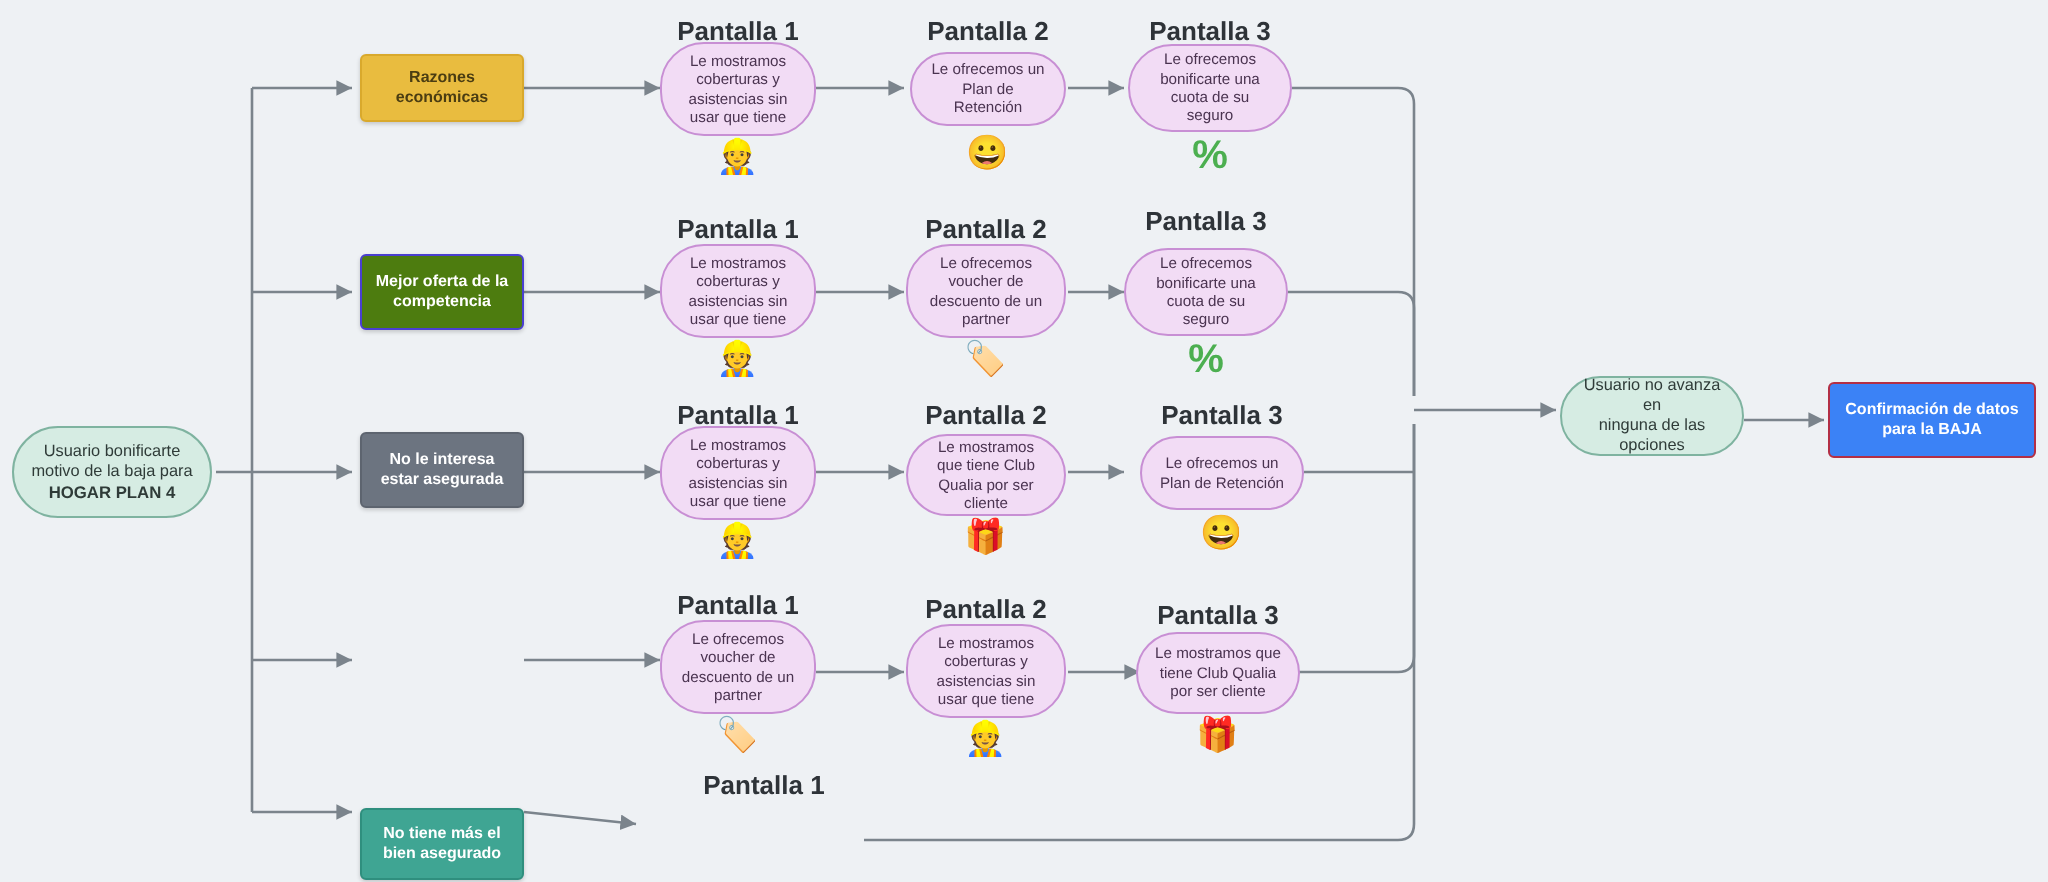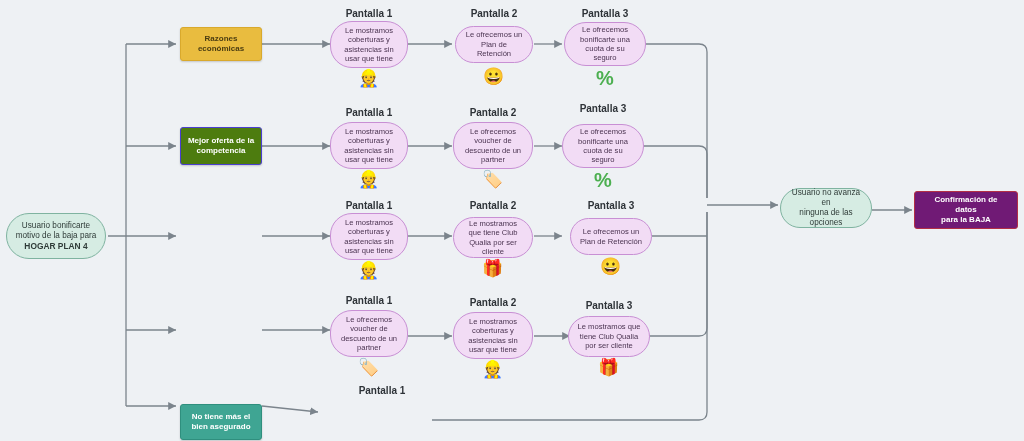--- a/index.html
+++ b/index.html
@@ -60,48 +60,48 @@
   .bubble {
     background: #f2dcf5;
     border: 1.3px solid #c88fd4;
     border-radius: 22px;
     color: #4a3350;
     font-size: 7.6px;
     padding: 4px 8px;
   }
   .screen-label {
     position: absolute;
-    font-size: 10px;
+    font-size: 13px;
     font-weight: bold;
     color: #2e3338;
     text-align: center;
     white-space: nowrap;
   }
   .emoji {
     position: absolute;
     font-size: 17px;
     text-align: center;
     line-height: 1;
   }
   .pct {
     position: absolute;
     font-size: 20px;
     font-weight: bold;
     color: #4caf50;
     line-height: 1;
     text-align: center;
   }
   .cat-red {
-    background: #701a75;
+    background: #3b82f6;
     border: 1.2px solid #b32f45;
     border-radius: 3px;
     color: #fff;
     font-size: 8px;
     font-weight: bold;
-    padding: 3px 14px;
+    padding: 3px 2px;
   }
 </style>
 </head>
 <body>
 
 <div id="canvas">
 
   <svg class="wires">
     <defs>
       <marker id="arr" markerWidth="7" markerHeight="7" refX="6" refY="3" orient="auto">
@@ -150,20 +150,23 @@
     <span>motivo de la baja para</span>
     <b>HOGAR PLAN 4</b>
   </div>
 
   <div class="node cat cat-gold" style="left:180px; top:27px; width:82px; height:34px;">
     <span>Razones económicas</span>
   </div>
   <div class="node cat cat-indigo" style="left:180px; top:127px; width:82px; height:38px;">
     <span>Mejor oferta de la competencia</span>
   </div>
+  <div class="node cat cat-slate" style="left:180px; top:216px; width:82px; height:38px;">
+    <span>No le interesa estar asegurada</span>
+  </div>
   <div class="node cat cat-teal" style="left:180px; top:388px; width:82px; height:36px;margin-top:16px;">
     <span>No tiene más el bien asegurado</span>
   </div>
 
   <div class="screen-label" style="left:330px; top:8px; width:78px;">Pantalla 1</div>
   <div class="node bubble" style="left:330px; top:21px; width:78px; height:47px;">
     <span>Le mostramos coberturas y asistencias sin usar que tiene</span>
   </div>
   <div class="emoji" style="left:330px; top:70px; width:78px;">👷</div>
 

